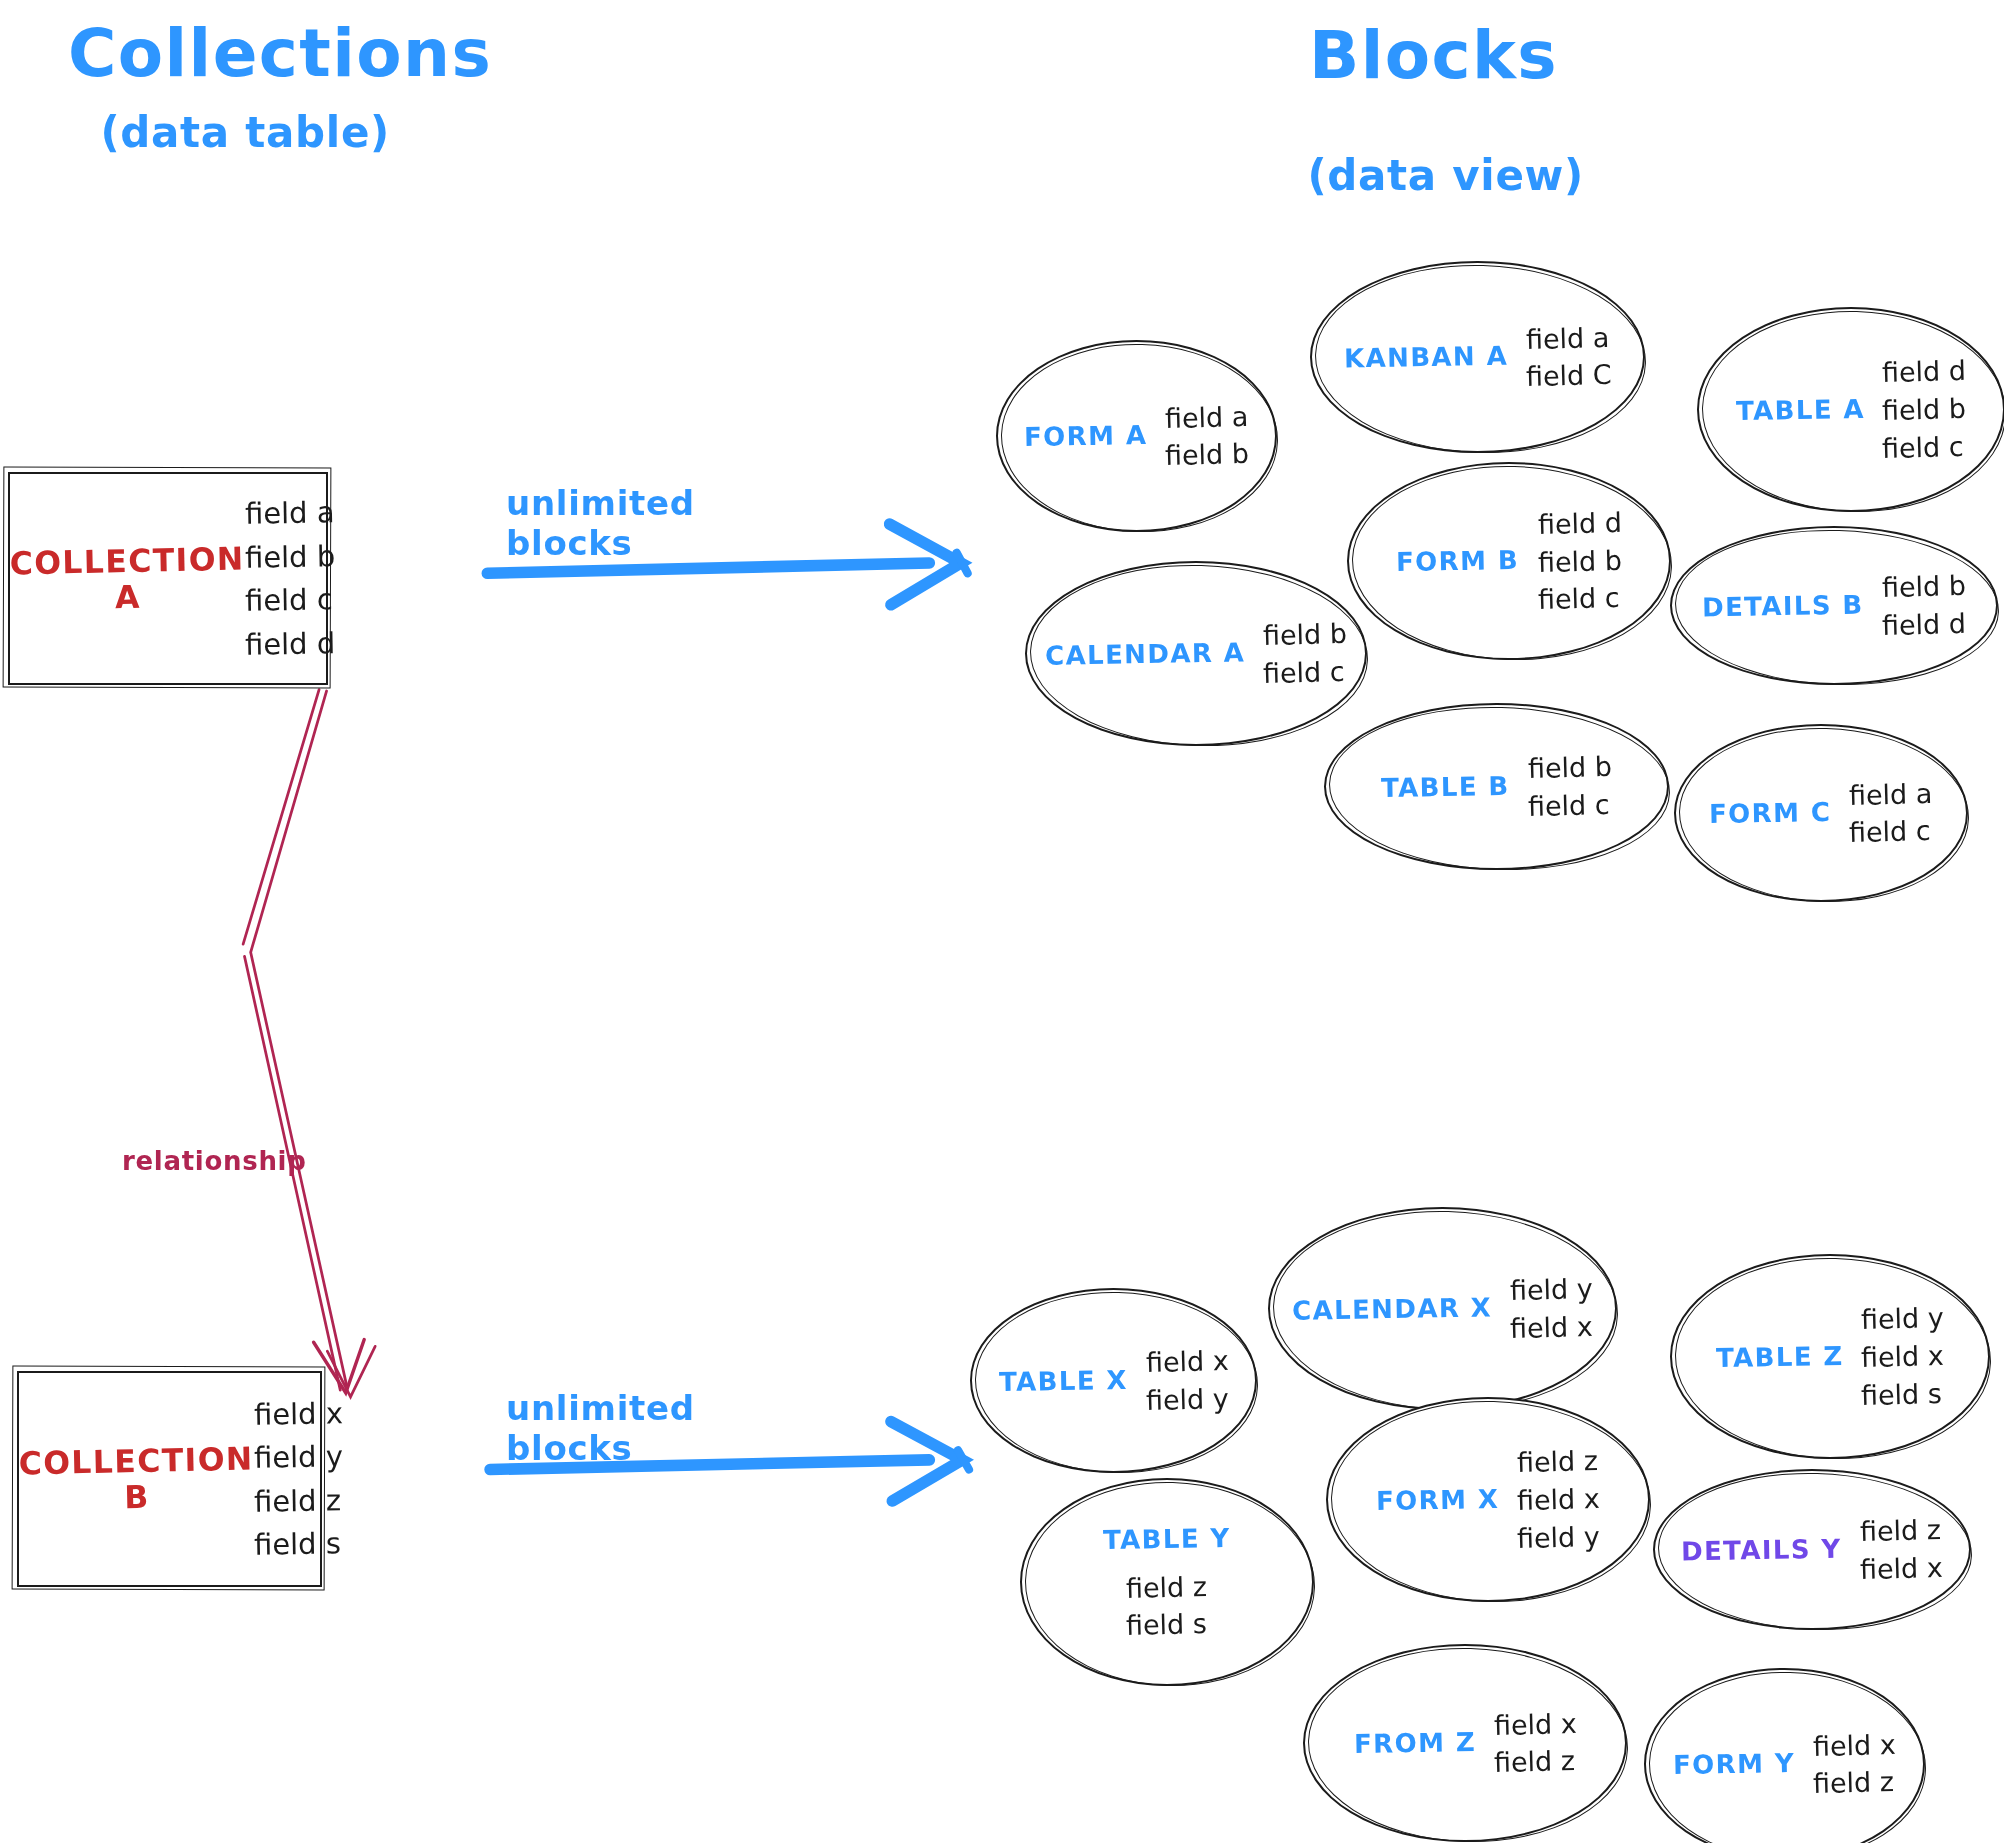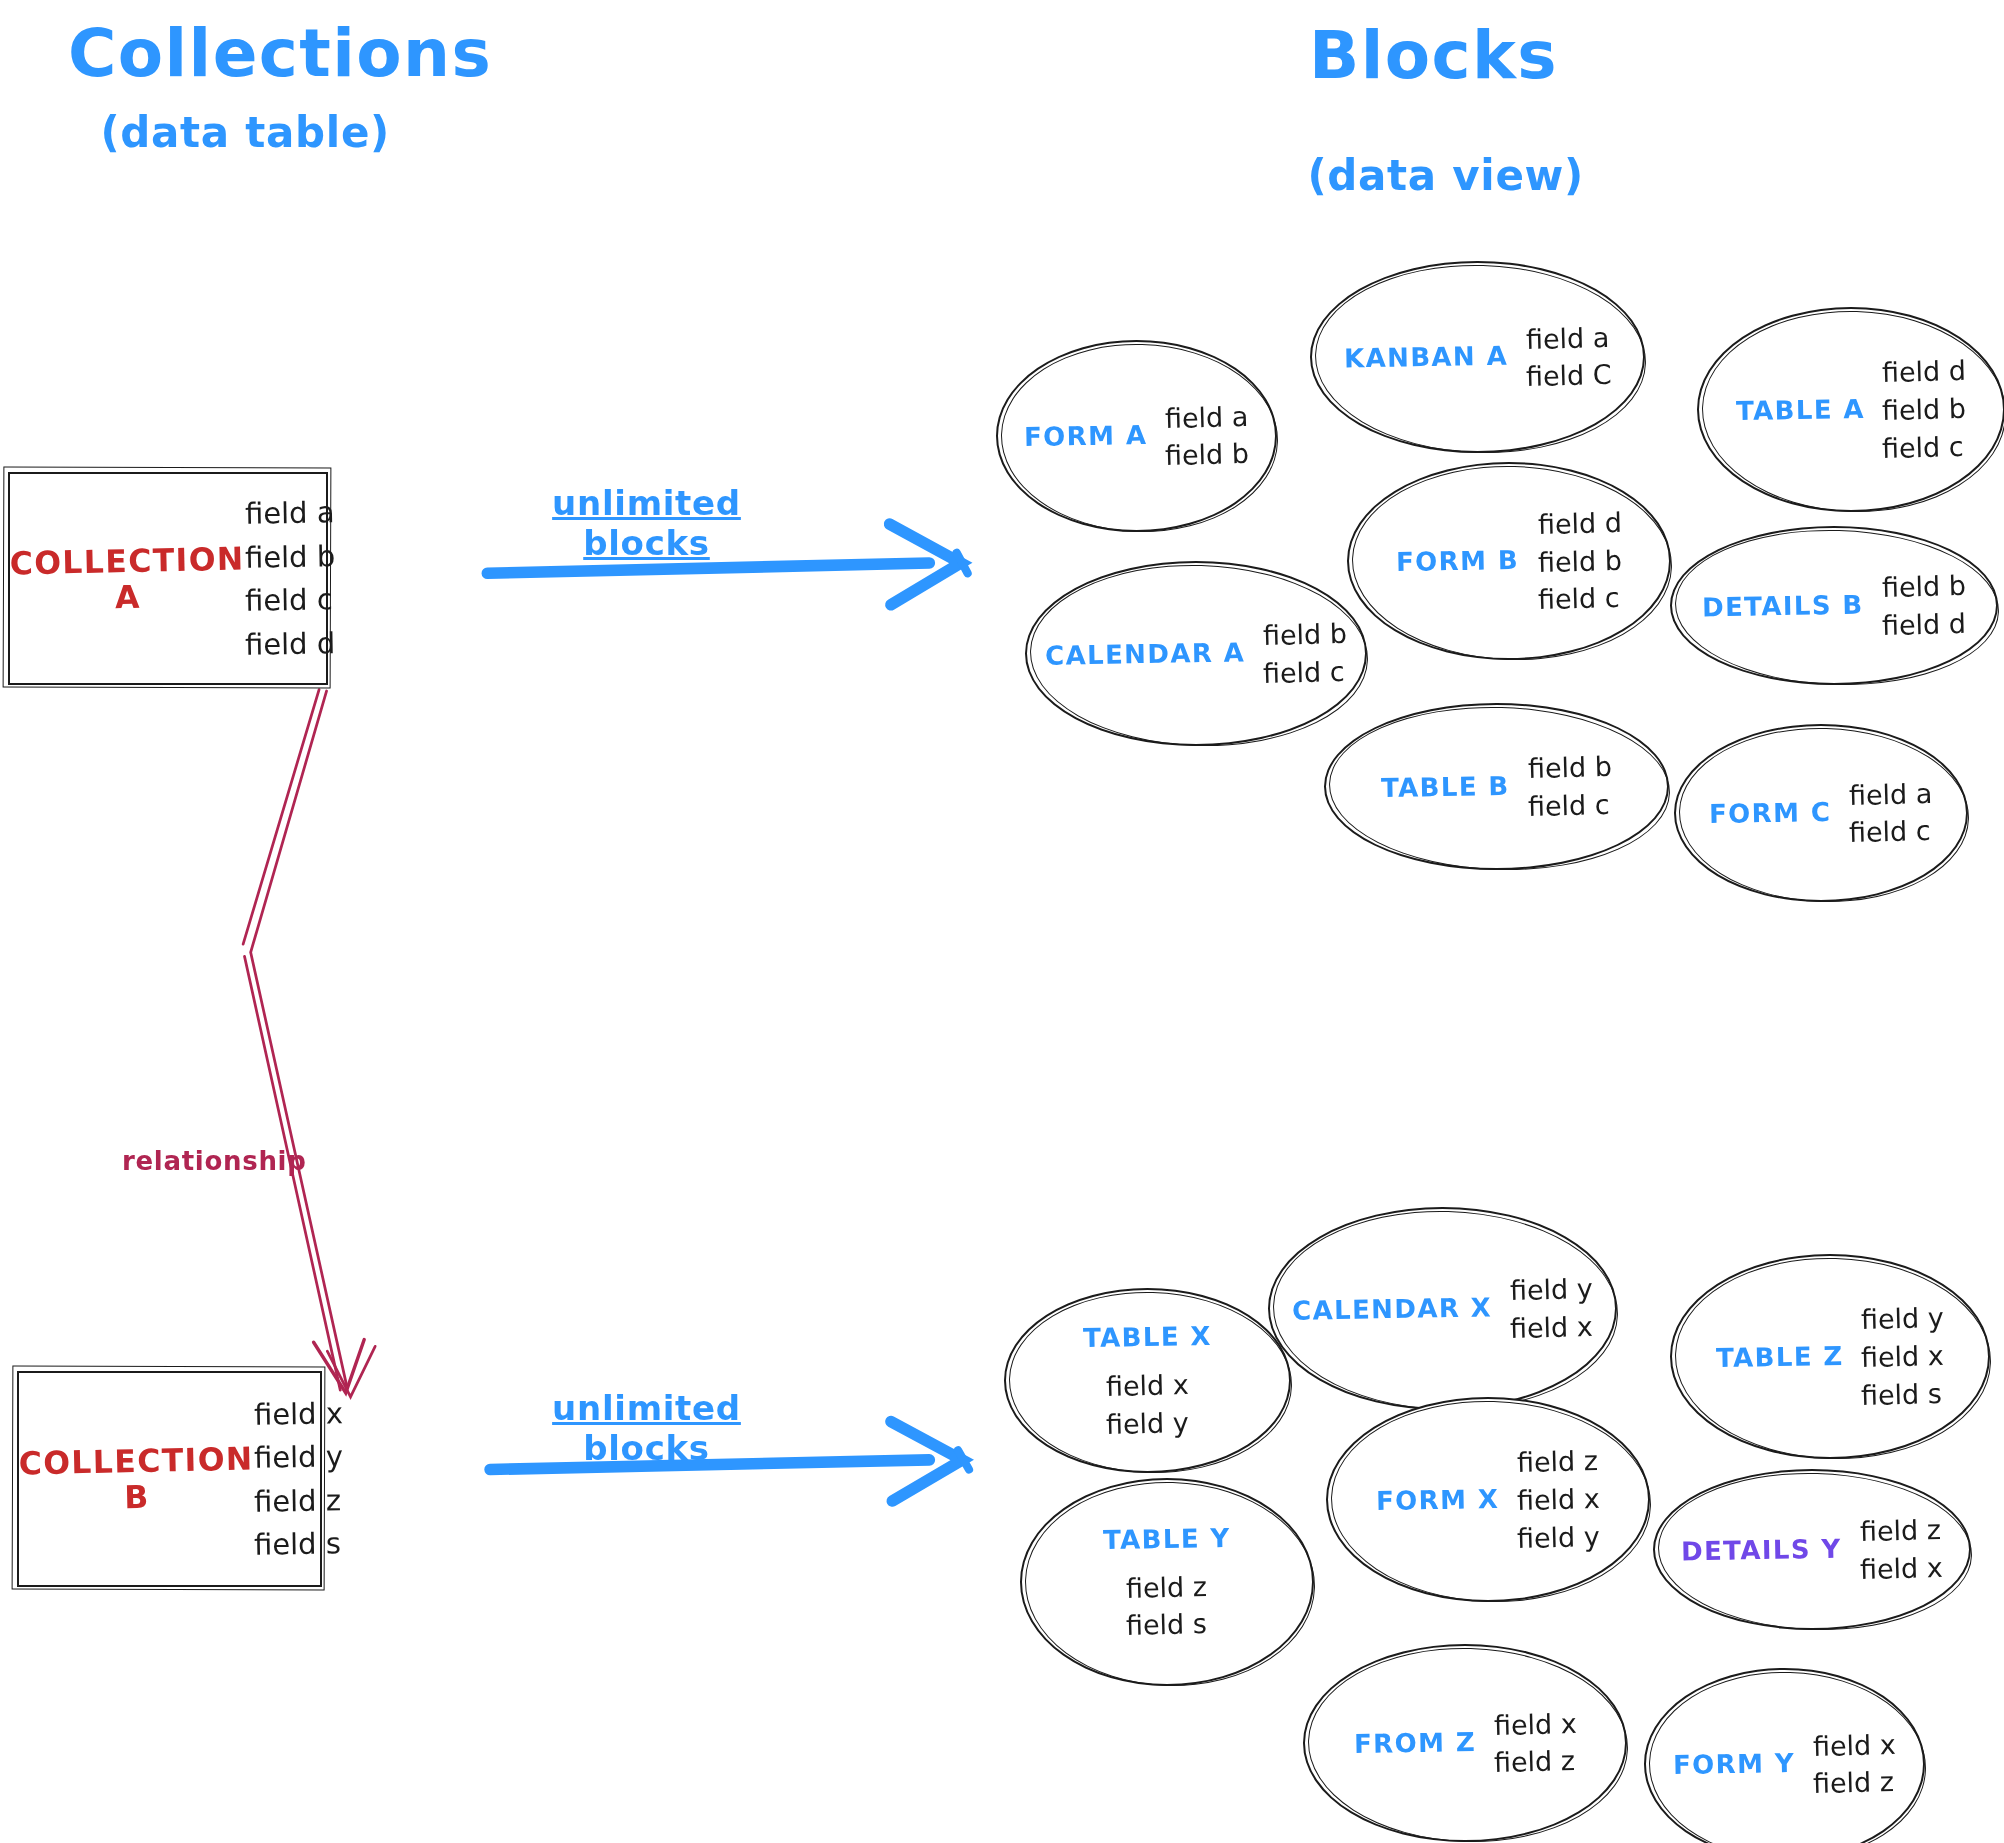--- a/index.html
+++ b/index.html
@@ -1,21 +1,21 @@
 <!DOCTYPE html>
 <html style="--blue: #2e96ff; --red: #c92a2a; --crimson: #b02552; --purple: #7048e8; --ink: #1b1b1b;font-size:11px"><head>
 <meta charset="utf-8">
 <style>
   html,body{margin:0;padding:0;background:#fff;}
   body{width:2005px;height:1843px;position:relative;overflow:hidden;
        font-family:"DejaVu Sans",sans-serif;color:#1b1b1b;}
   .abs{position:absolute;}
   .title{color:var(--blue);font-weight:700;font-size:66px;text-align:center;letter-spacing:1.4px;}
   .subtitle{color:var(--blue);font-weight:600;font-size:42px;text-align:right;letter-spacing:0.7px;}
-  .arrow-label{color:var(--blue);font-weight:600;font-size:34px;text-align:center;letter-spacing:0.7px;text-decoration:underline;}
+  .arrow-label{color:var(--blue);font-weight:600;font-size:34px;text-align:left;letter-spacing:0.7px;}
   .rel-label{color:var(--crimson);font-weight:600;font-size:26px;letter-spacing:0.7px;}
 
   .collection{border:2.7px solid var(--ink);background:#fff;display:flex;align-items:center;box-sizing:border-box;}
   .collection::before{content:'';position:absolute;inset:-6.8px -4.8px -5.5px -6.8px;border:1.4px solid var(--ink);transform:rotate(.2deg);pointer-events:none;}
   .collection-name{flex:1;text-align:center;color:var(--red);font-weight:700;font-size:31.5px;letter-spacing:1.4px;transform:rotate(-1.2deg);}
   .collection-fields{width:103px;display:flex;flex-direction:column;gap:9.6px;font-size:29px;font-weight:500;margin-right:19px;}
   .collection-fields span{white-space:nowrap;transform:rotate(-1deg);}
 
   .block{border:2.1px solid var(--ink);border-radius:50%;background:#fff;box-sizing:border-box;
          display:flex;align-items:center;justify-content:center;gap:18px;}
@@ -143,21 +143,21 @@
 </div>
 
 <div class="abs block" style="left:1674px;top:724px;width:294px;height:178px;">
   <span class="block-label">FORM C</span>
   <span class="block-fields">
     <span>field a</span>
     <span>field c</span>
   </span>
 </div>
 
-<div class="abs block" style="left:1004px;top:1288px;width:287px;height:185px;flex-direction:column;">
+<div class="abs block" style="left:970px;top:1288px;width:287px;height:185px;">
   <span class="block-label">TABLE X</span>
   <span class="block-fields">
     <span>field x</span>
     <span>field y</span>
   </span>
 </div>
 
 <div class="abs block" style="left:1268px;top:1207px;width:349px;height:203px;">
   <span class="block-label">CALENDAR X</span>
   <span class="block-fields">

